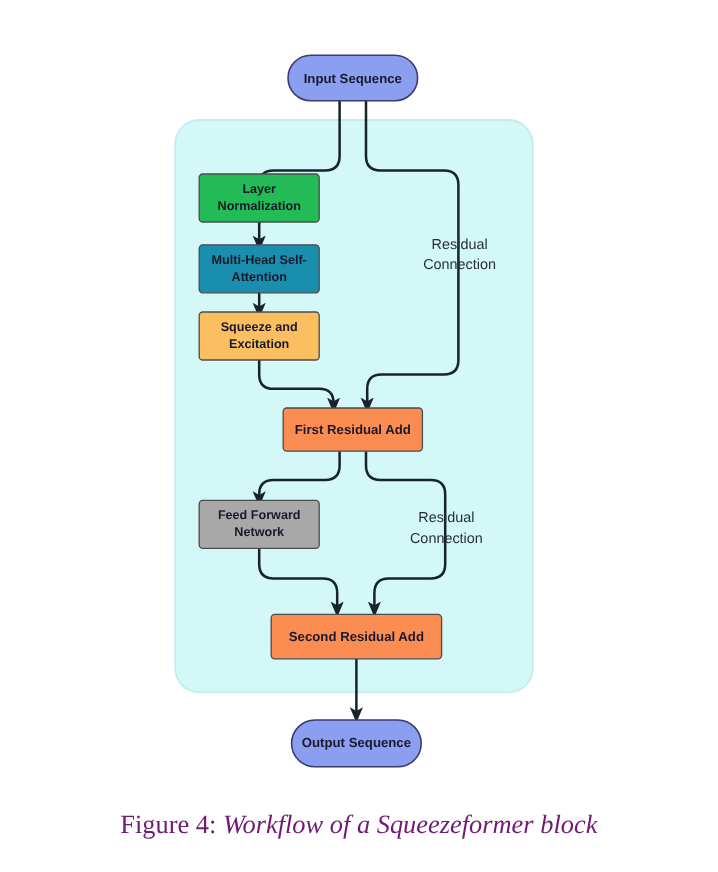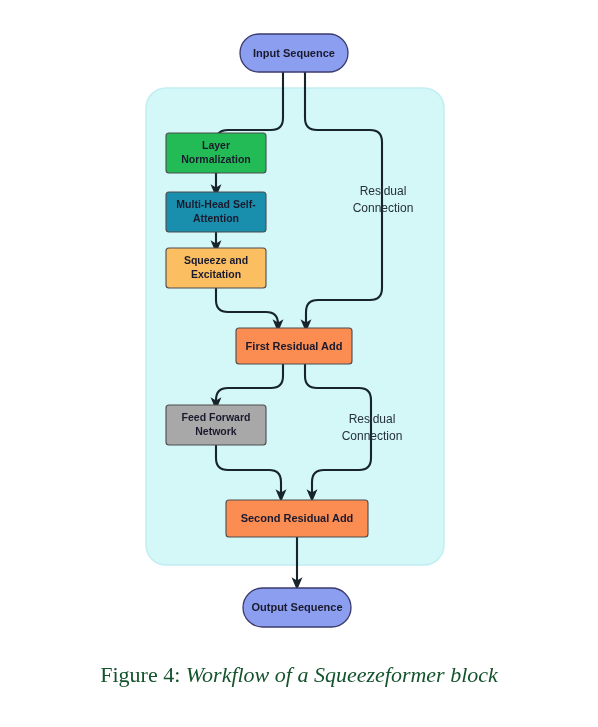--- a/index.html
+++ b/index.html
@@ -10,21 +10,21 @@
   body {
     width: 598px;
     height: 727px;
     font-family: "Liberation Sans", sans-serif;
     position: relative;
     overflow: hidden;
   }
   #figure-root {
     position: absolute;
     left: 0;
-    top: 0;
+    top: 12px;
     width: 598px;
     height: 513px;
   }
   svg.diagram {
     position: absolute;
     left: 0;
     top: 0;
     width: 598px;
     height: 660px;
     display: block;
@@ -69,21 +69,21 @@
     stroke-width: 1.3px;
   }
   .caption {
     position: absolute;
     left: 0;
     top: 662px;
     width: 598px;
     text-align: center;
     font-family: "Liberation Serif", serif;
     font-size: 22px;
-    color: #14532d;
+    color: #701a75;
     white-space: nowrap;
   }
   .caption .cap-prefix {
     font-style: normal;
   }
   .caption .cap-title {
     font-style: italic;
   }
 </style>
 </head>

